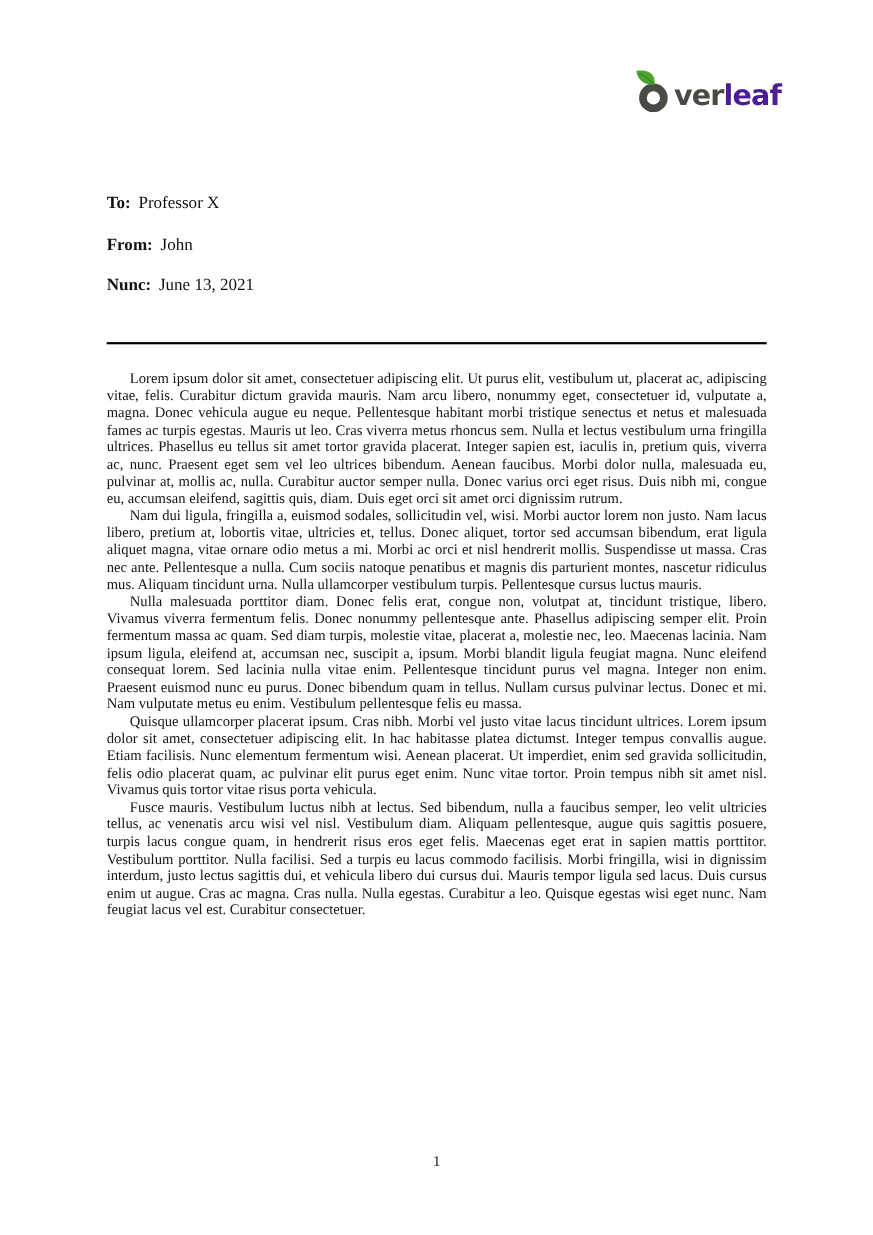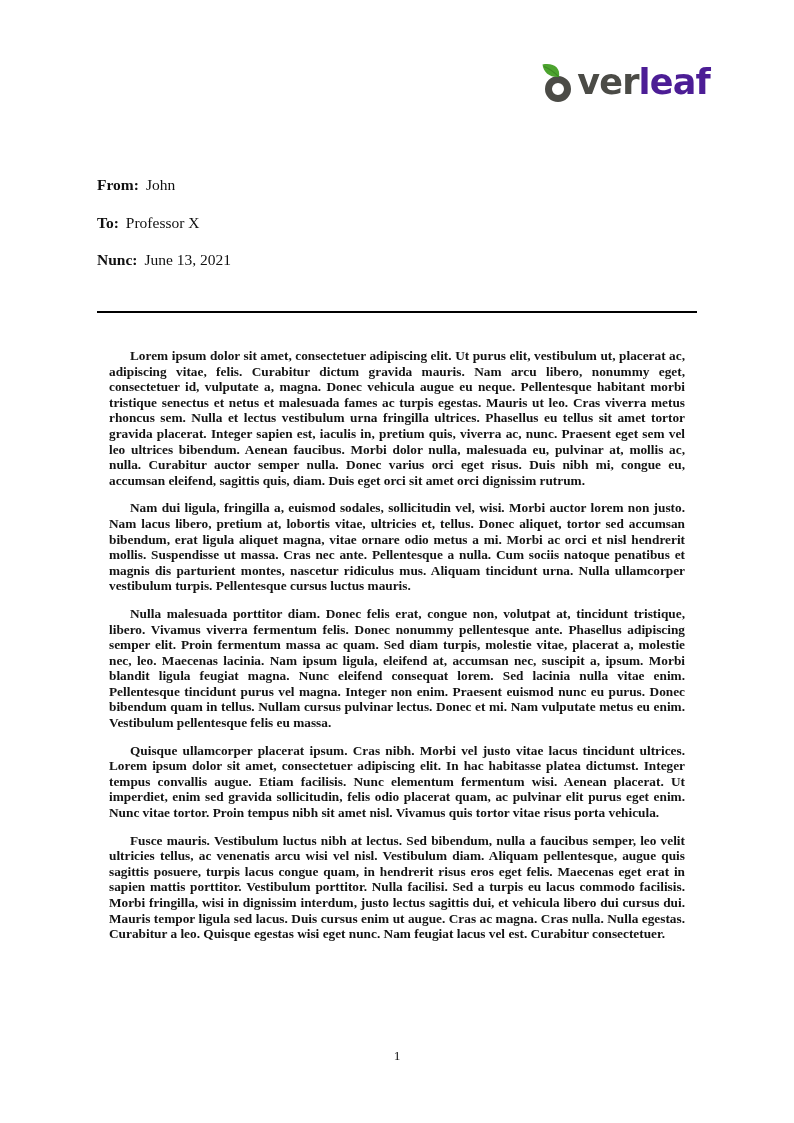--- a/index.html
+++ b/index.html
@@ -21,21 +21,21 @@
     top: 62px;
     right: 84px;
   }
   .logo {
     display: flex;
     align-items: flex-end;
   }
   .logo svg { display: block; margin-right: 1px; }
   .logo-text {
     font-family: "DejaVu Sans", sans-serif;
-    font-size: 35px;
+    font-size: 26px;
     font-weight: bold;
     letter-spacing: -0.8px;
     line-height: 1;
     padding-bottom: 2px;
   }
   .logo-dark  { color: #4b4b46; }
   .logo-green { color: #4c1d95; }
 
   
   .memo-fields {
@@ -63,21 +63,21 @@
   .body-text {
     position: absolute;
     top: 336px;
     left: 97px;
     width: 600px;
     font-size: 13.3px;
     line-height: 15.6px;
     text-align: justify;
     color: #141414;
   }
-  .body-text p { text-indent: 21px; margin: 12px; font-weight: bold; }
+  .body-text p { text-indent: 21px; margin: 0; }
 
   
   .page-footer {
     position: absolute;
     top: 1048px;
     left: 0;
     width: 100%;
     text-align: center;
     font-size: 13.5px;
     color: #141414;
@@ -95,24 +95,24 @@
         <path d="M19 15 C 20.5 6, 14 0.5, 2.5 2.5 C 3.5 10.5, 9.5 15.5, 19 15 Z" fill="#4ca32e"></path>
         <path d="M19 15 C 13 9, 8 6, 4 4.5" fill="none" stroke="#3e8a24" stroke-width="1.2"></path>
       </svg>
       <span class="logo-text logo-dark">ver</span>
       <span class="logo-text logo-green">leaf</span>
     </div>
   </div>
 
   <section class="memo-fields">
     <div class="field-row">
-      <span class="field-label">From:</span><span>John</span>
+      <span class="field-label">To:</span><span>Professor X</span>
     </div>
     <div class="field-row">
-      <span class="field-label">To:</span><span>Professor X</span>
+      <span class="field-label">From:</span><span>John</span>
     </div>
     <div class="field-row">
       <span class="field-label">Nunc:</span><span>June 13, 2021</span>
     </div>
   </section>
 
   <hr class="rule">
 
   <main class="body-text">
     <p>Lorem ipsum dolor sit amet, consectetuer adipiscing elit. Ut purus elit, vestibulum ut, placerat ac, adipiscing vitae, felis. Curabitur dictum gravida mauris. Nam arcu libero, nonummy eget, consectetuer id, vulputate a, magna. Donec vehicula augue eu neque. Pellentesque habitant morbi tristique senectus et netus et malesuada fames ac turpis egestas. Mauris ut leo. Cras viverra metus rhoncus sem. Nulla et lectus vestibulum urna fringilla ultrices. Phasellus eu tellus sit amet tortor gravida placerat. Integer sapien est, iaculis in, pretium quis, viverra ac, nunc. Praesent eget sem vel leo ultrices bibendum. Aenean faucibus. Morbi dolor nulla, malesuada eu, pulvinar at, mollis ac, nulla. Curabitur auctor semper nulla. Donec varius orci eget risus. Duis nibh mi, congue eu, accumsan eleifend, sagittis quis, diam. Duis eget orci sit amet orci dignissim rutrum.</p>

